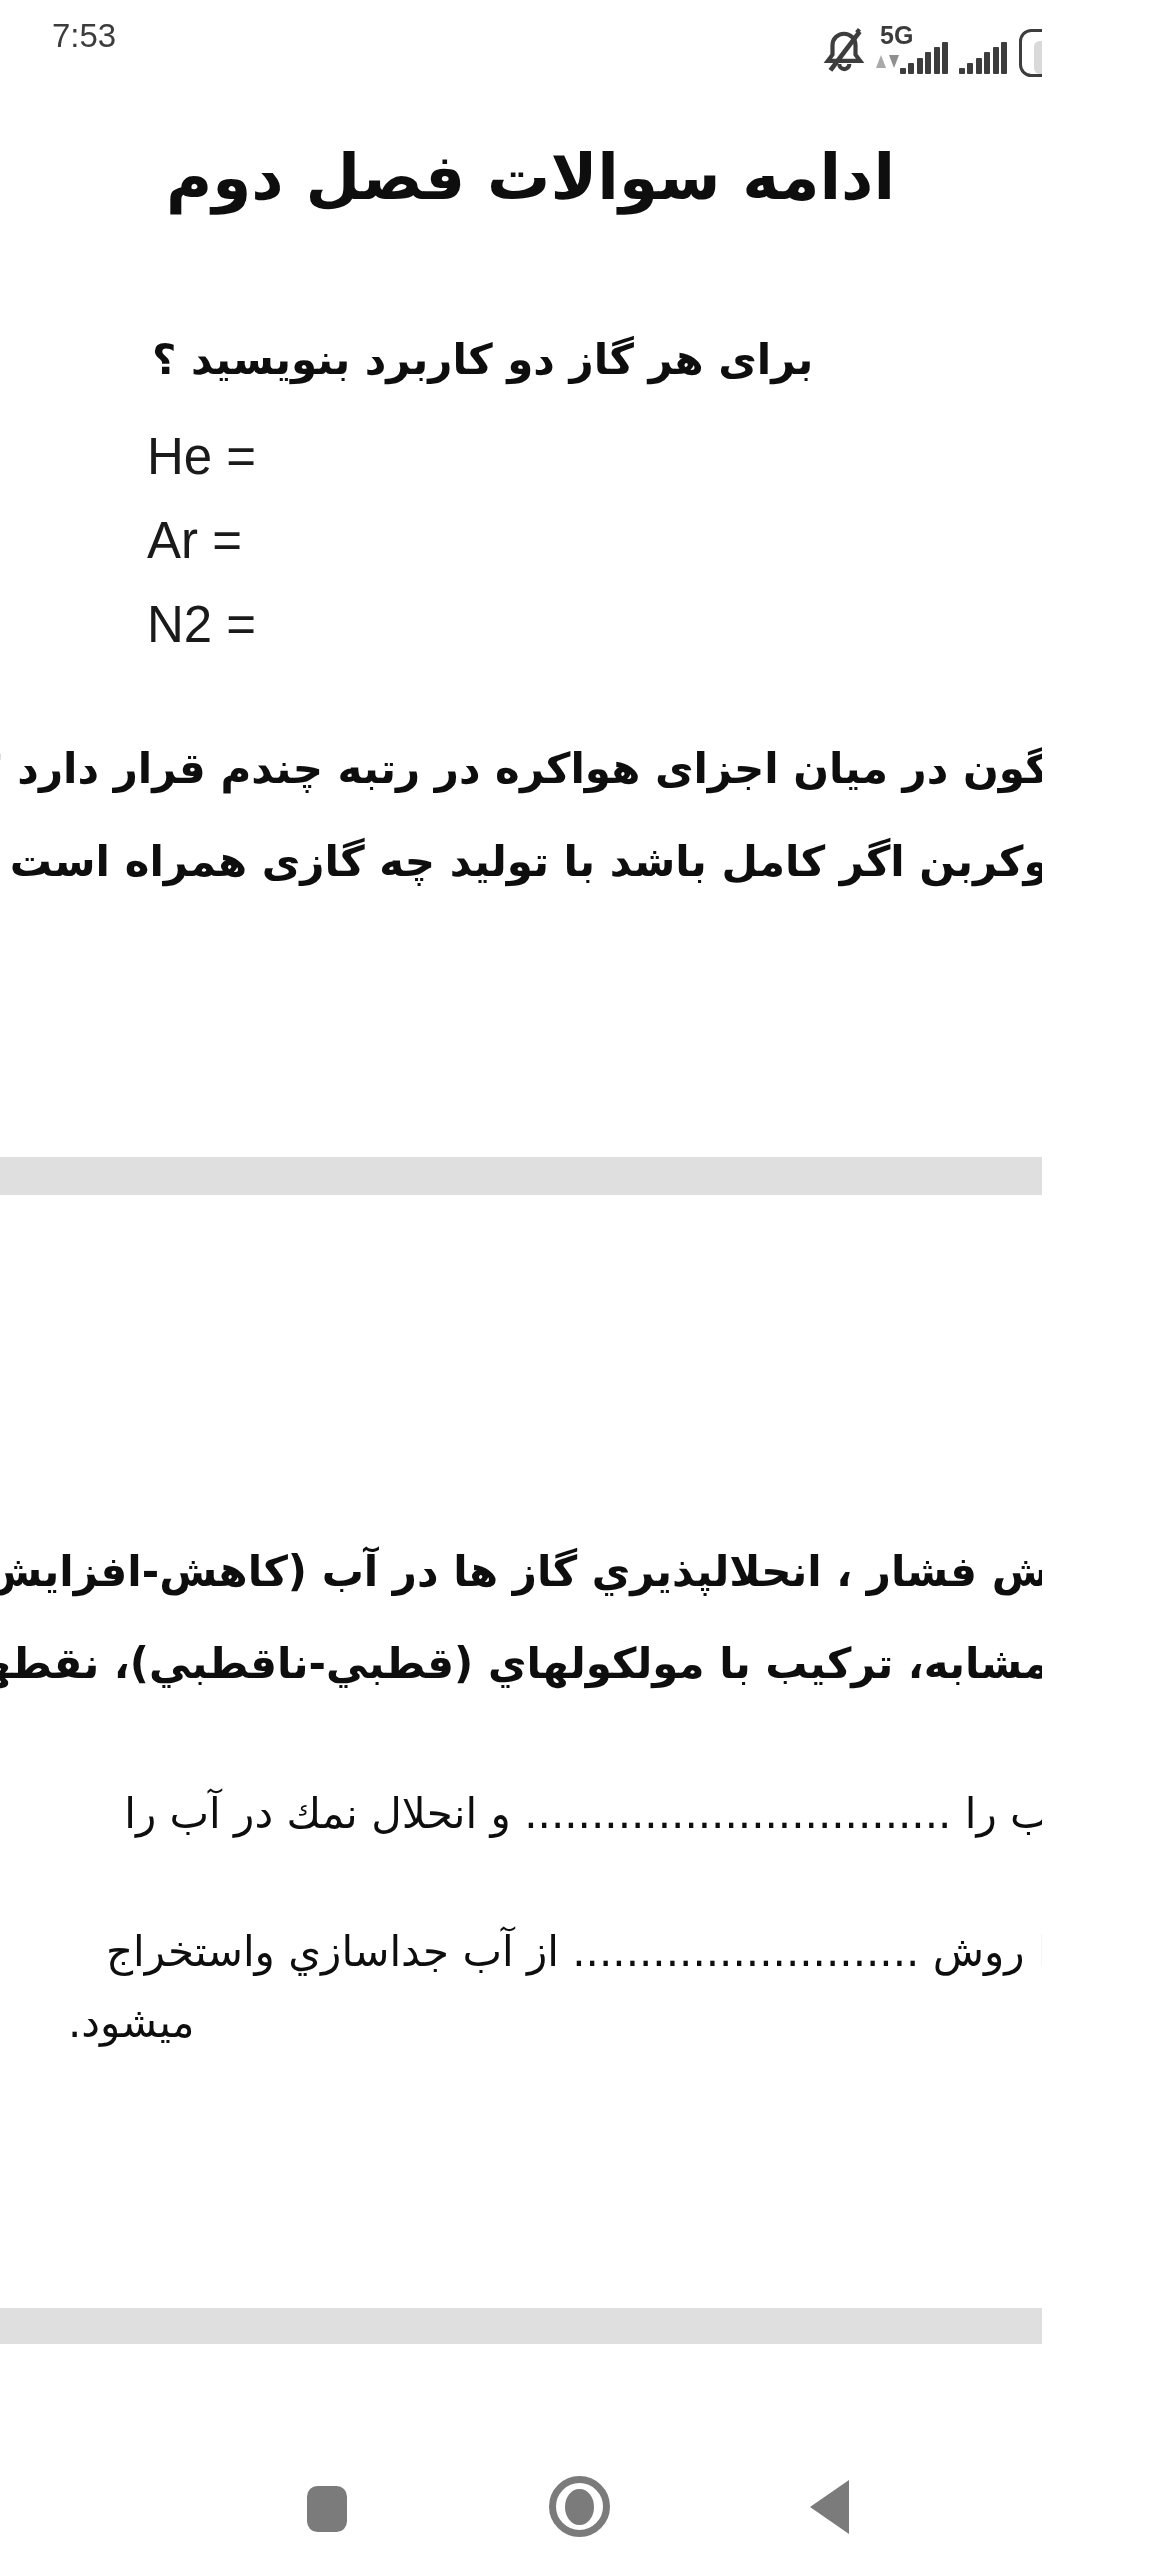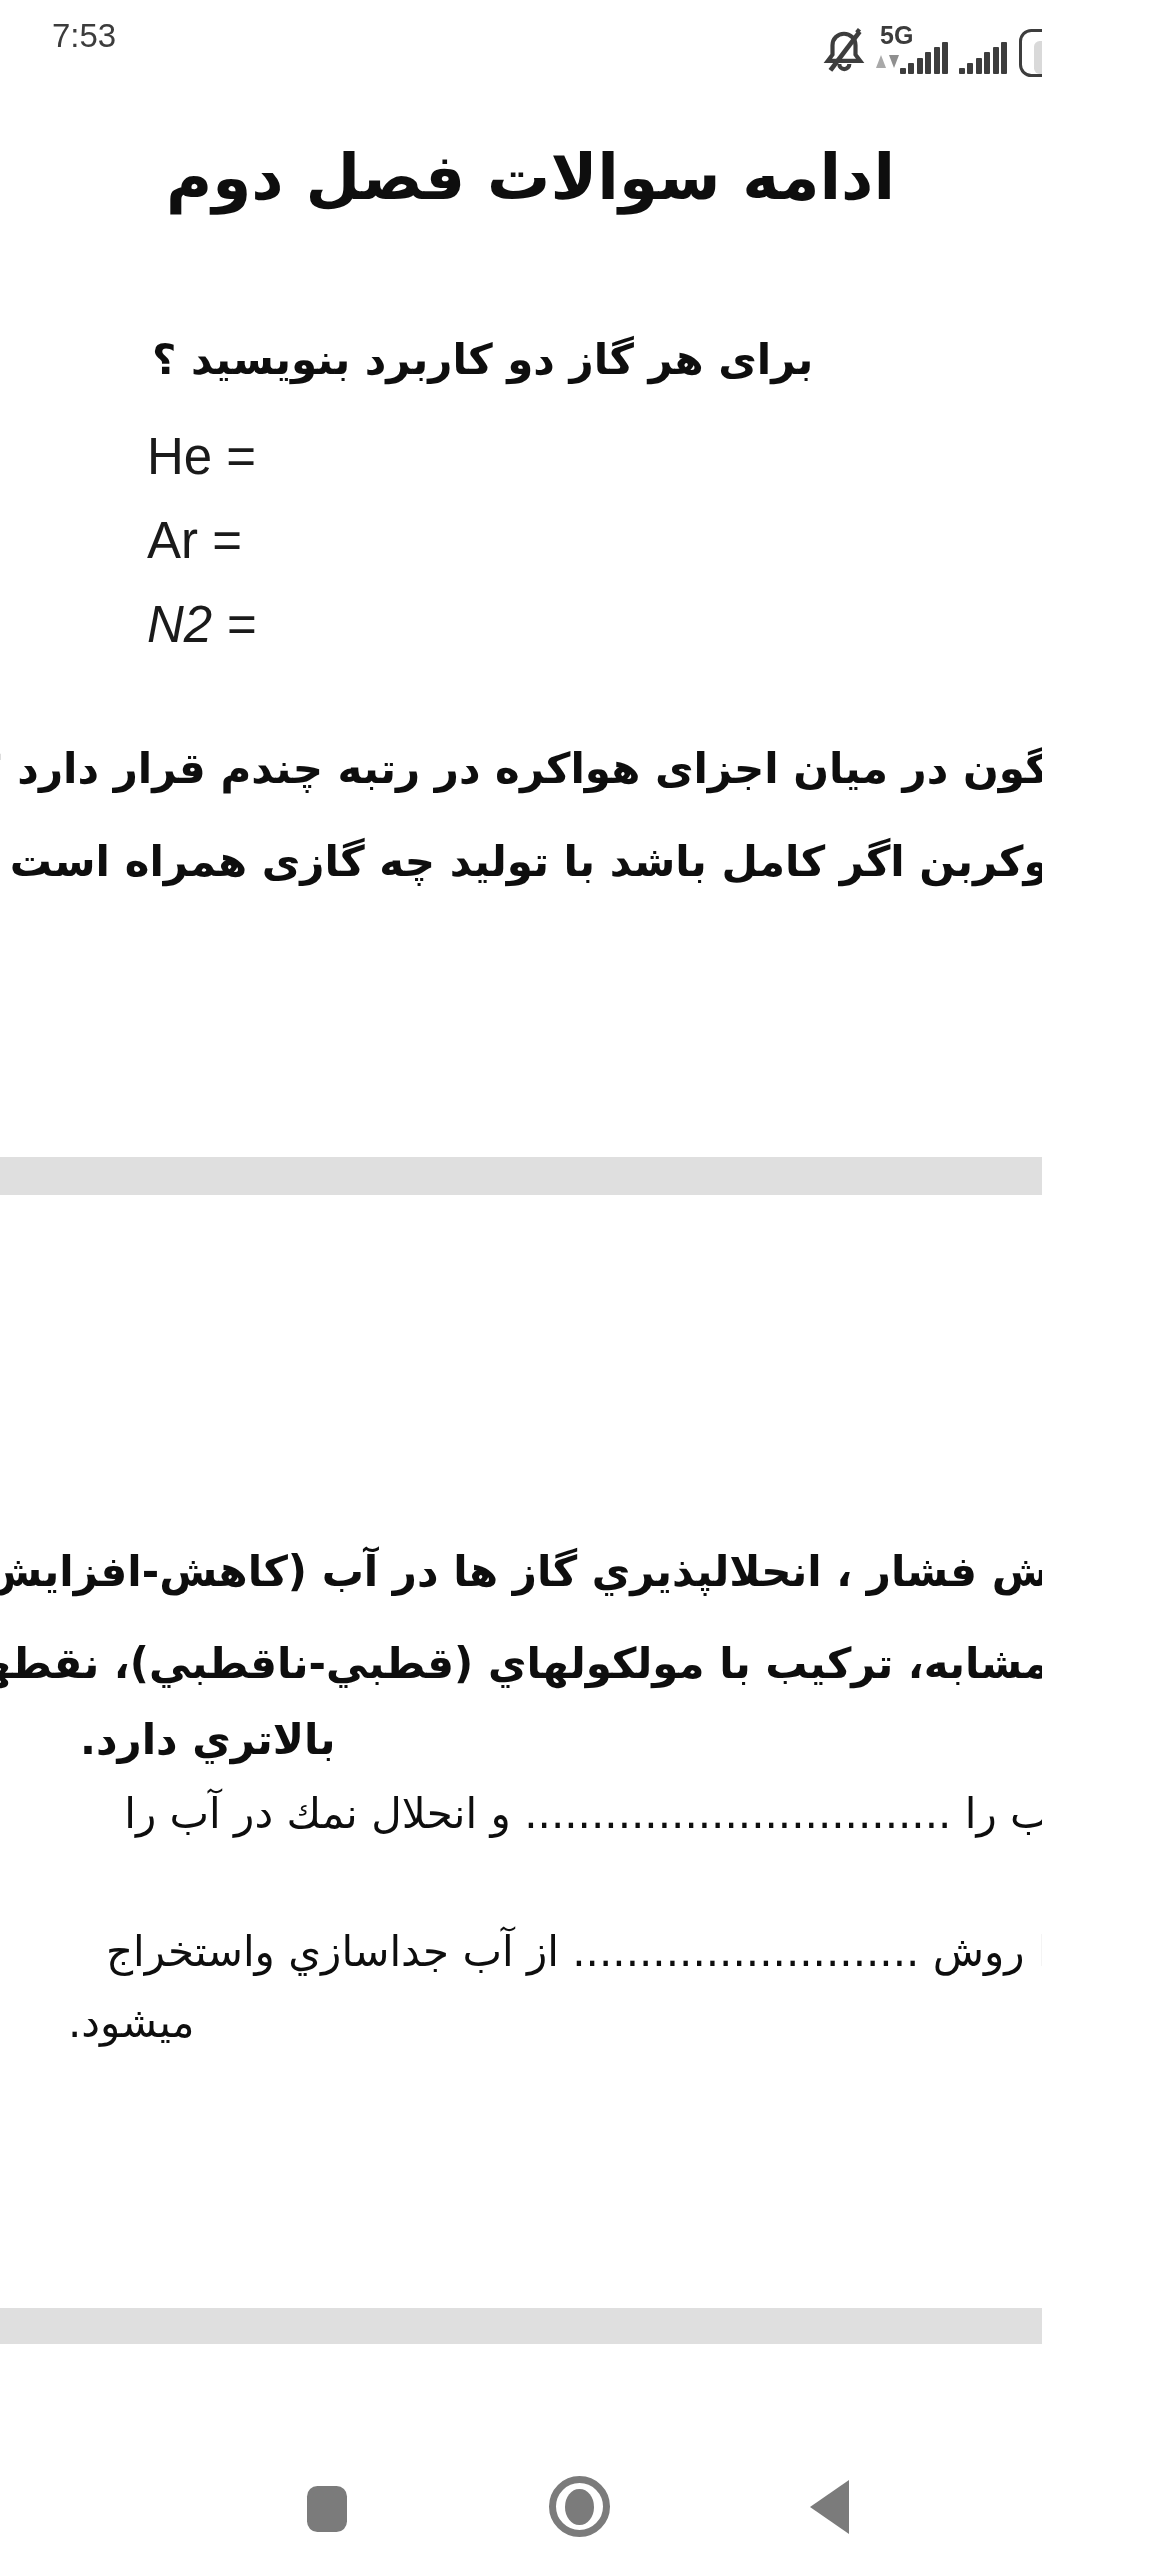--- a/index.html
+++ b/index.html
@@ -87,31 +87,30 @@
     <span class="battery-fill">89</span>
   </span>
   <span class="battery-nub"></span>
 
   <div class="ar ttl" style="left:166px;top:139px;">ادامه سوالات فصل دوم</div>
 
   <div class="ar q" style="left:152px;top:334px;">برای هر گاز دو کاربرد بنویسید ؟</div>
 
   <div class="gas" style="top:427px;">He =</div>
   <div class="gas" style="top:511px;">Ar =</div>
-  <div class="gas" style="top:595px;font-style:italic;">N2 =</div>
+  <div class="gas" style="top:595px;">N2 =</div>
 
   <div class="ar q cut-right" style="top:743px;">گون در میان اجزای هواکره در رتبه چندم قرار دارد ؟</div>
   <div class="ar q cut-right" style="top:836px;">وکربن اگر کامل باشد با تولید چه گازی همراه است ؟</div>
 
   <div class="divider" style="top:1157px;height:38px;"></div>
 
 
   <div class="ar body-b cut-right" style="top:1546px;">ش فشار ، انحلالپذيري گاز ها در آب (كاهش-افزايش) ميبايد.</div>
   <div class="ar body-b cut-right" style="top:1638px;">مشابه، تركيب با مولكولهاي (قطبي-ناقطبي)، نقطهي جوش</div>
-  <div class="ar body-b" style="left:80px;top:1714px;">بالاتري دارد.</div>
   <div class="ar body-n cut-right" style="top:1788px;">ب را ................................ و انحلال نمك در آب را</div>
   <div class="ar body-n cut-right" style="top:1926px;">ا روش .......................... از آب جداسازي واستخراج</div>
   <div class="ar body-n" style="left:68px;top:1997px;">ميشود.</div>
 
   <div class="divider" style="top:2308px;height:36px;"></div>
 
   <div class="nav-btn" style="left:294px;top:2477px;width:66px;height:63px;">
     <span class="recents-sq"></span>
   </div>
   <div class="nav-btn" style="left:548px;top:2475px;width:63px;height:63px;">

